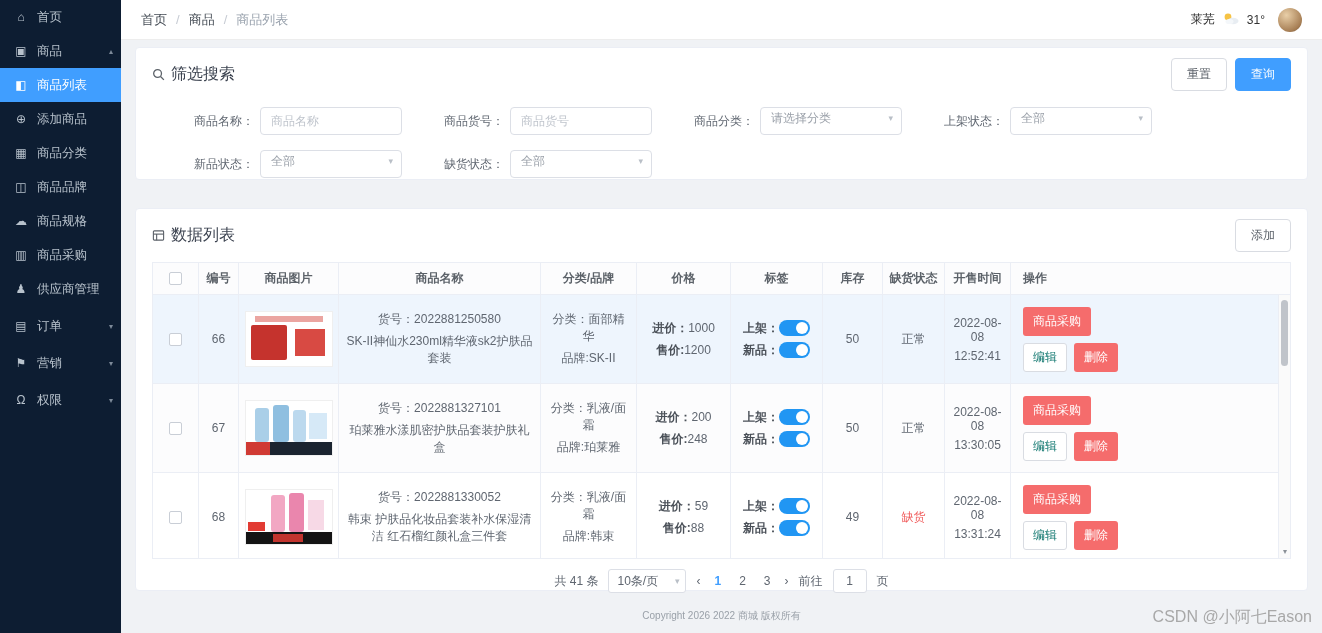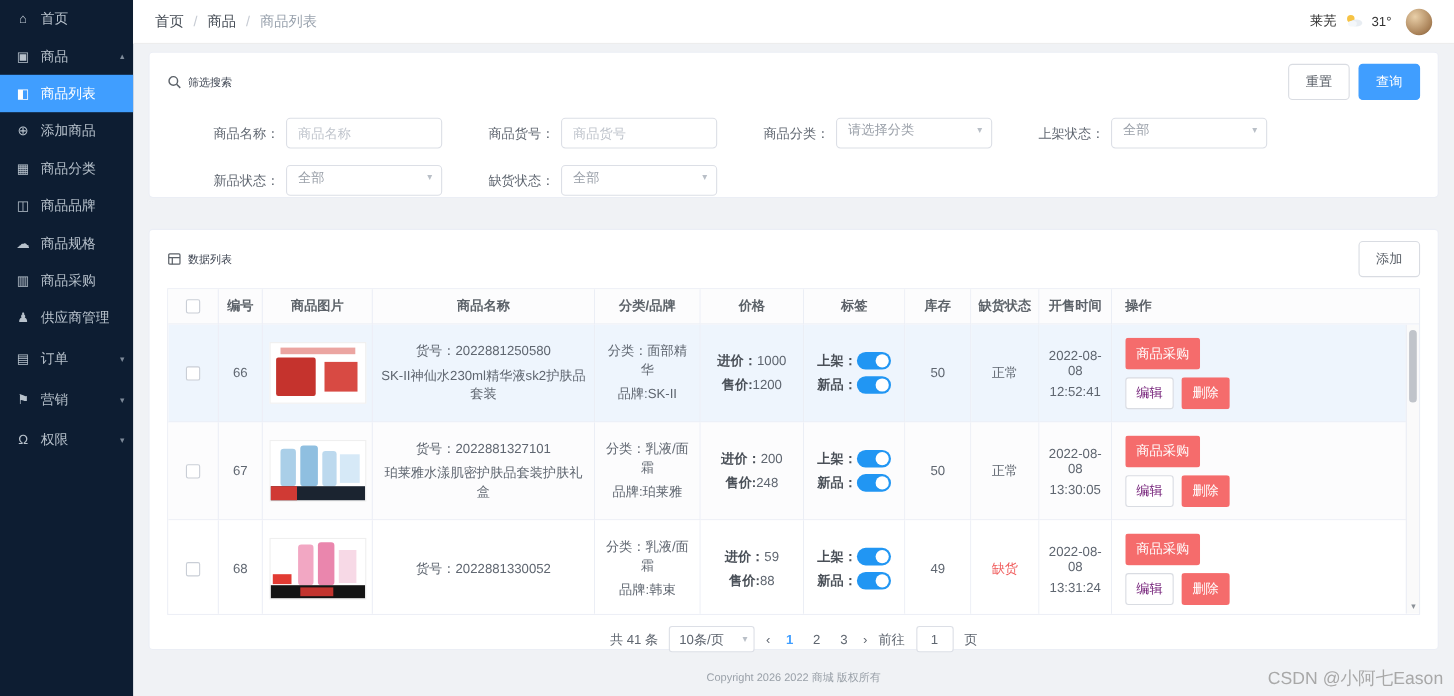--- a/index.html
+++ b/index.html
@@ -25,21 +25,21 @@
   .top-right { margin-left:auto; display:flex; align-items:center; gap:7px; font-size:12px; color:#333; }
   .avatar { width:24px; height:24px; border-radius:50%; margin-left:6px; cursor:pointer;
             background:radial-gradient(circle at 35% 30%,#e9cfa8,#a77f55 70%,#6e5136); }
 
   
   .main { position:absolute; left:121px; top:40px; right:0; bottom:0; }
   .card { position:absolute; left:14px; right:14px; background:#fff; border:1px solid #ebeef5; border-radius:4px; }
   .filter-card { top:7px; height:133px; }
   .data-card { top:168px; height:383px; }
   .card-head { display:flex; align-items:center; padding:10px 16px 6px; }
-  .card-title { display:flex; align-items:center; gap:6px; font-size:10px; color:#3c4350; }
+  .card-title { display:flex; align-items:center; gap:6px; font-size:16px; color:#3c4350; }
   .head-right { margin-left:auto; display:flex; gap:8px; }
   .btn { font:12px "Liberation Sans",sans-serif; padding:7px 15px; border-radius:4px;
          border:1px solid #d9dce2; background:#fff; color:#5a6068; cursor:pointer; }
   .btn.primary { background:#409eff; border-color:#409eff; color:#fff; }
 
   
   .filter-fields { display:flex; flex-wrap:wrap; padding:10px 0 0 48px; }
   .ffield { display:flex; align-items:center; width:250px; margin-bottom:15px; }
   .flabel { width:70px; text-align:right; font-size:12px; color:#5f6670; margin-right:6px; flex:none; }
   .finput { width:142px; height:28px; border:1px solid #dcdfe6; border-radius:4px; padding:0 10px;
@@ -70,21 +70,21 @@
   .tagline { display:flex; align-items:center; }
   .toggle { width:31px; height:16px; border-radius:9px; background:#2196f3; position:relative;
             display:inline-block; cursor:pointer; }
   .toggle::after { content:""; position:absolute; top:2px; right:2px; width:12px; height:12px;
                    border-radius:50%; background:#fff; }
   .td.ops { align-items:flex-start; justify-content:center; padding-left:12px; gap:7px; }
   .oprow { display:flex; gap:7px; }
   .mini { font:12px "Liberation Sans",sans-serif; padding:5px 9px; border-radius:3px;
           border:1px solid transparent; cursor:pointer; }
   .mini.pink { background:#f56c6c; color:#fff; }
-  .mini.plain { background:#fff; border-color:#d9dce2; color:#701a75;text-align:center; }
+  .mini.plain { background:#fff; border-color:#d9dce2; color:#0f766e;text-align:center; }
   .danger-text { color:#f05b5b; }
 
   
   .pimg { width:88px; height:56px; border:1px solid #efefef; background:#fff; position:relative; overflow:hidden; }
   .pimg span { position:absolute; display:block; }
   .v1 .a { left:5px; top:13px; width:36px; height:35px; background:#c5332d; border-radius:2px; }
   .v1 .b { right:7px; top:17px; width:30px; height:27px; background:#d84a43; }
   .v1 .c { left:9px; top:4px; width:68px; height:6px; background:#eba5a1; }
   .v2 .a { left:9px; top:7px; width:14px; height:34px; background:#aacfe8; border-radius:3px; }
   .v2 .b { left:27px; top:4px; width:16px; height:37px; background:#8fbfe0; border-radius:3px; }
@@ -403,20 +403,21 @@
                 <span class="a"></span>
                 <span class="b"></span>
                 <span class="c"></span>
                 <span class="d"></span>
                 <span class="e"></span>
                 <span class="f"></span>
               </div>
             </div>
           <div class="td">
             <span>货号：2022881330052</span>
+              <span>韩束 护肤品化妆品套装补水保湿清洁 红石榴红颜礼盒三件套</span>
           </div>
           <div class="td">
             <span>分类：乳液/面霜</span>
               <span>品牌:韩束</span>
           </div>
           <div class="td">
             <span><b>进价：</b><span>59</span></span>
             <span><b>售价:</b><span>88</span></span>
           </div>
           <div class="td">

